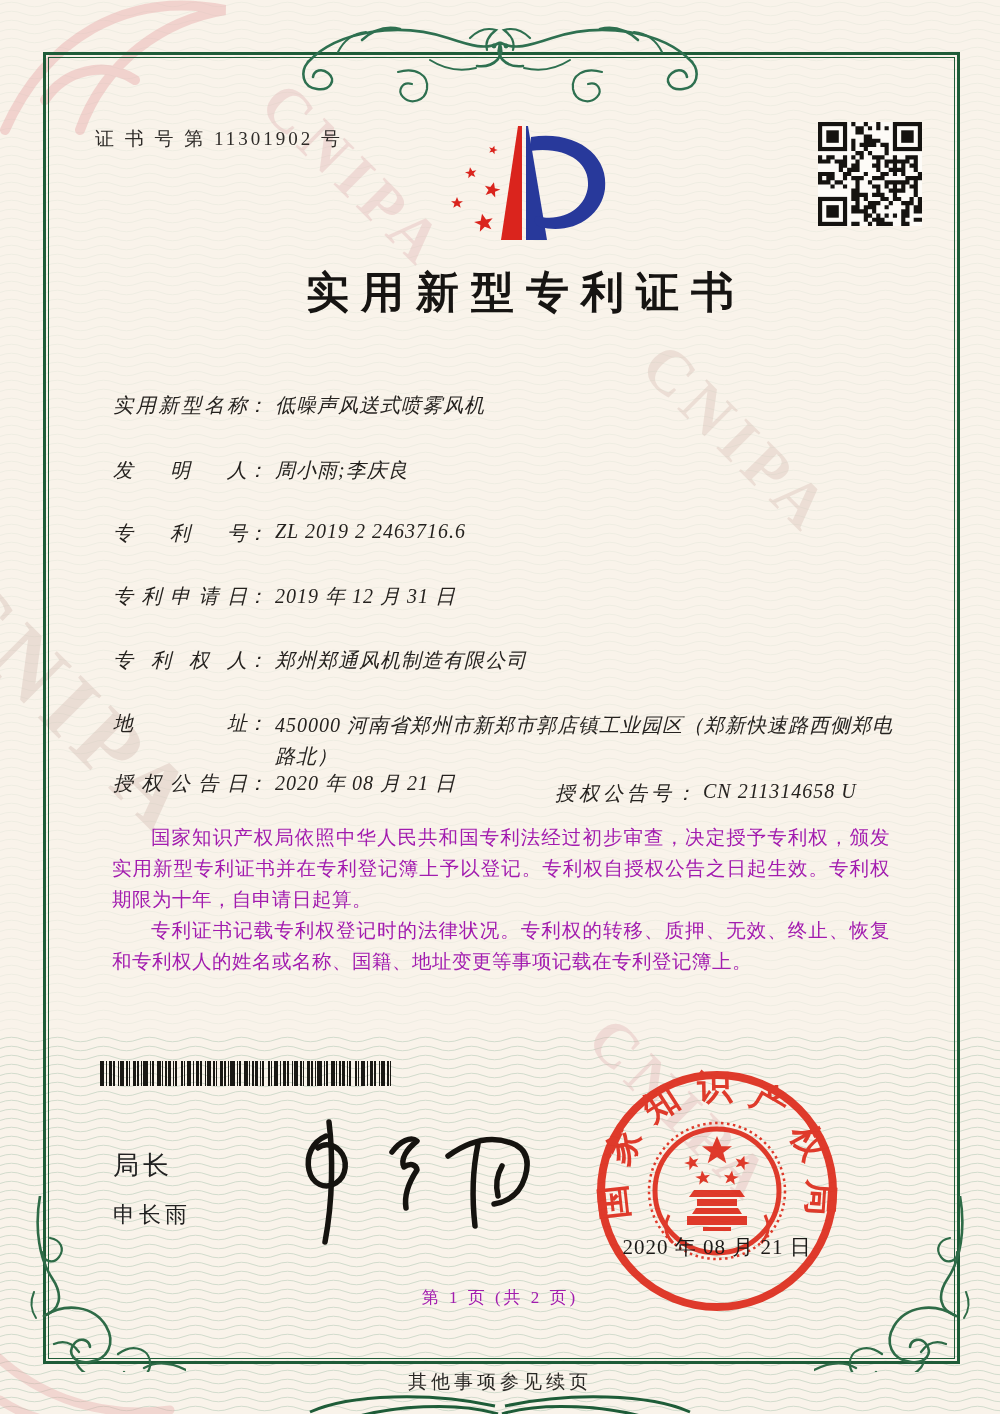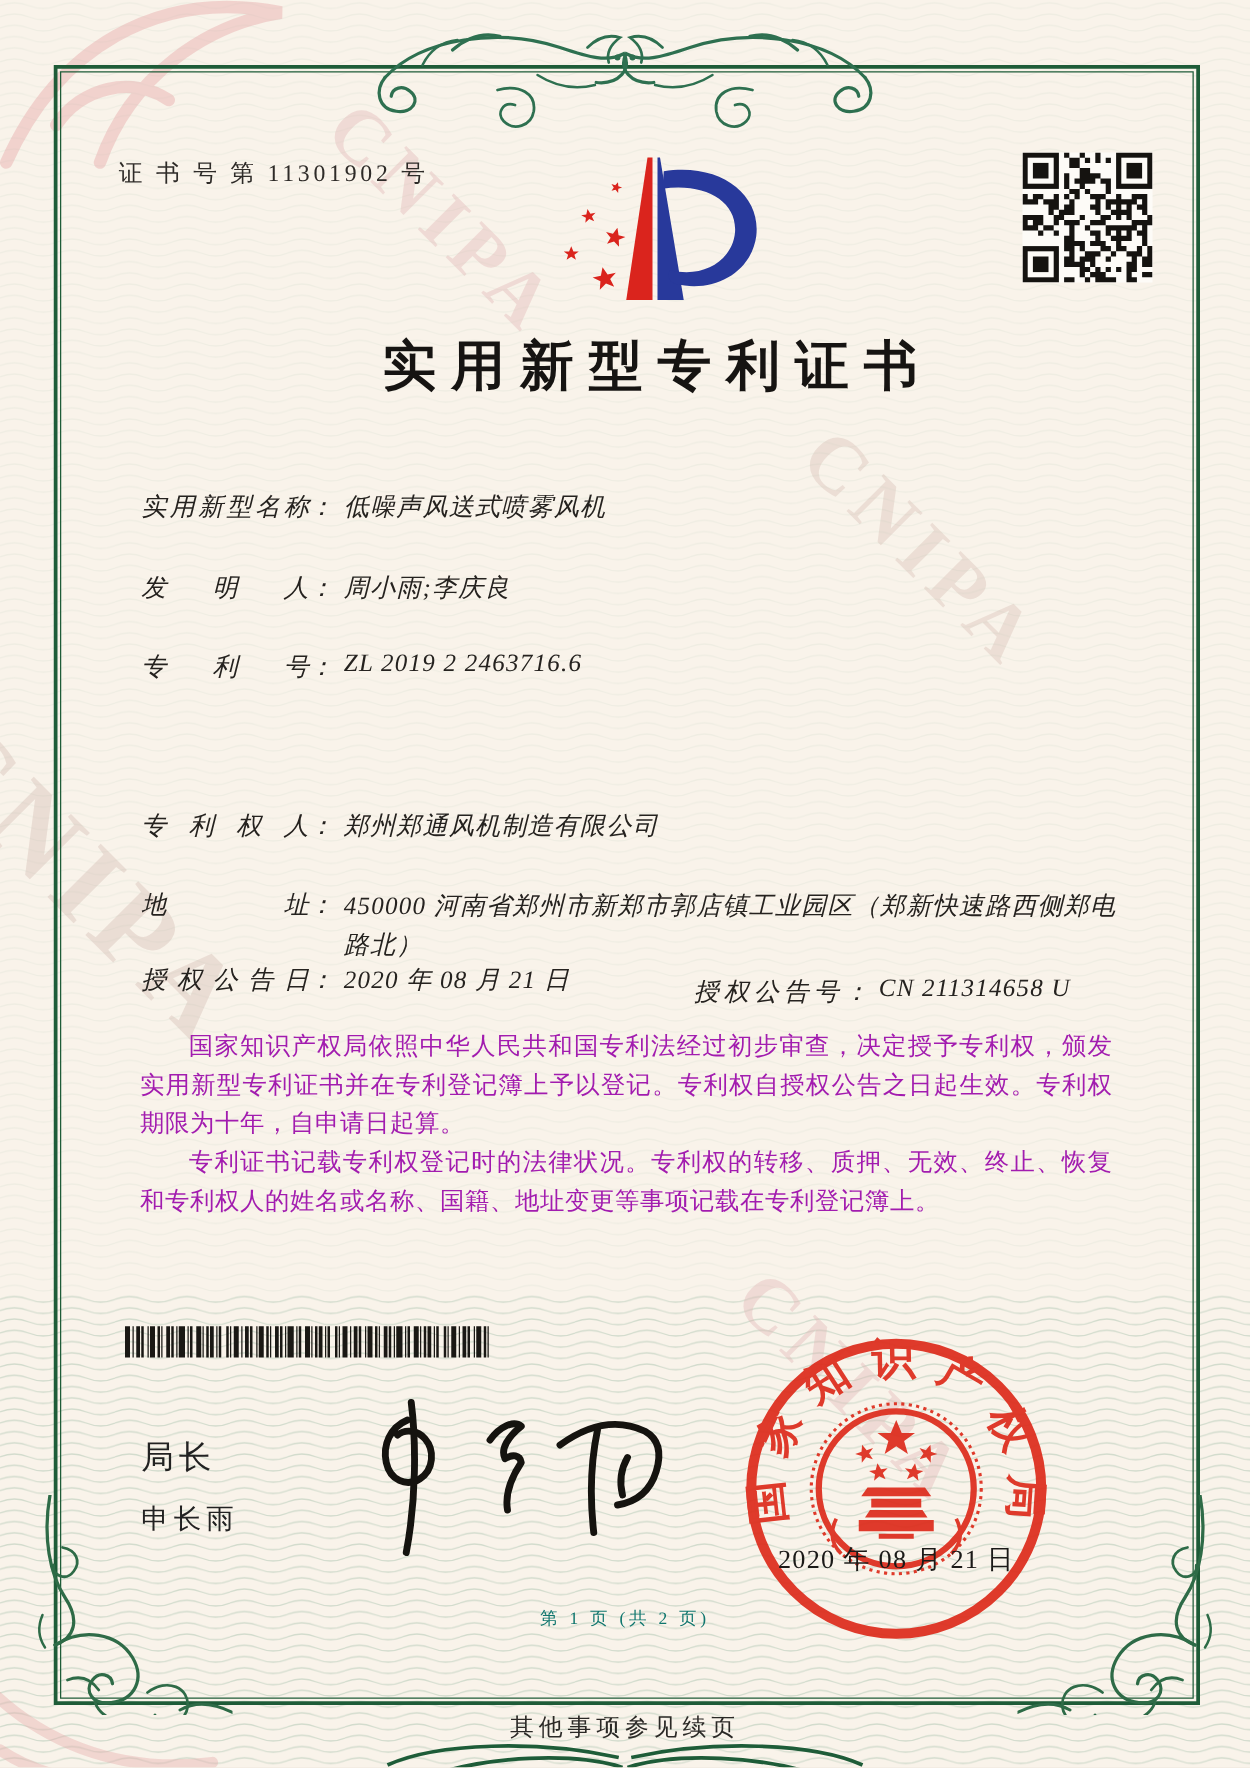--- a/index.html
+++ b/index.html
@@ -32,21 +32,21 @@
   .bodytext p{margin:0;text-indent:2em;}
   
   .signer-title{position:absolute;left:113px;top:1148px;font-family:"Liberation Sans","DejaVu Sans",sans-serif;
                 font-size:26px;letter-spacing:4px;color:#222;font-weight:500;}
   .signer-name{position:absolute;left:113px;top:1200px;font-family:"Liberation Sans","DejaVu Sans",sans-serif;
                font-size:22px;letter-spacing:4px;color:#222;font-weight:500;}
   
   .seal-date{position:absolute;left:591px;top:1233px;width:252px;text-align:center;
              font-size:21px;letter-spacing:1px;color:#1b1a18;font-weight:500;}
   .page-footer{position:absolute;left:0;top:1286px;width:1000px;text-align:center;
-               font-size:14px;letter-spacing:3px;color:#0f766e;}
+               font-size:17px;letter-spacing:3px;color:#a21caf;}
   .note{position:absolute;left:0;top:1369px;width:1000px;text-align:center;
         font-size:19px;letter-spacing:4px;color:#2b2926;}
 </style>
 </head>
 <body>
 
 <div class="page">
 
   <svg class="abs" style="left:0;top:0;" width="1000" height="1414" aria-hidden="true">
     <defs>
@@ -154,20 +154,23 @@
   <div class="title">实用新型专利证书</div>
 
   <div class="frow" style="top:392px;">
     <span class="flabel">实用新型名称</span><span class="fcolon">：</span><span class="fvalue">低噪声风送式喷雾风机</span>
   </div>
   <div class="frow" style="top:457px;">
     <span class="flabel">发明人</span><span class="fcolon">：</span><span class="fvalue">周小雨;李庆良</span>
   </div>
   <div class="frow" style="top:520px;">
     <span class="flabel">专利号</span><span class="fcolon">：</span><span class="fvalue">ZL 2019 2 2463716.6</span>
+  </div>
+  <div class="frow" style="top:583px;">
+    <span class="flabel">专利申请日</span><span class="fcolon">：</span><span class="fvalue">2019 年 12 月 31 日</span>
   </div>
   <div class="frow" style="top:647px;">
     <span class="flabel">专利权人</span><span class="fcolon">：</span><span class="fvalue">郑州郑通风机制造有限公司</span>
   </div>
   <div class="frow" style="top:710px;">
     <span class="flabel">地址</span><span class="fcolon">：</span><span class="fvalue wrap">450000 河南省郑州市新郑市郭店镇工业园区（郑新快速路西侧郑电路北）</span>
   </div>
   <div class="frow" style="top:770px;">
     <span class="flabel">授权公告日</span><span class="fcolon">：</span><span class="fvalue">2020 年 08 月 21 日</span>
     <span class="grant2">

